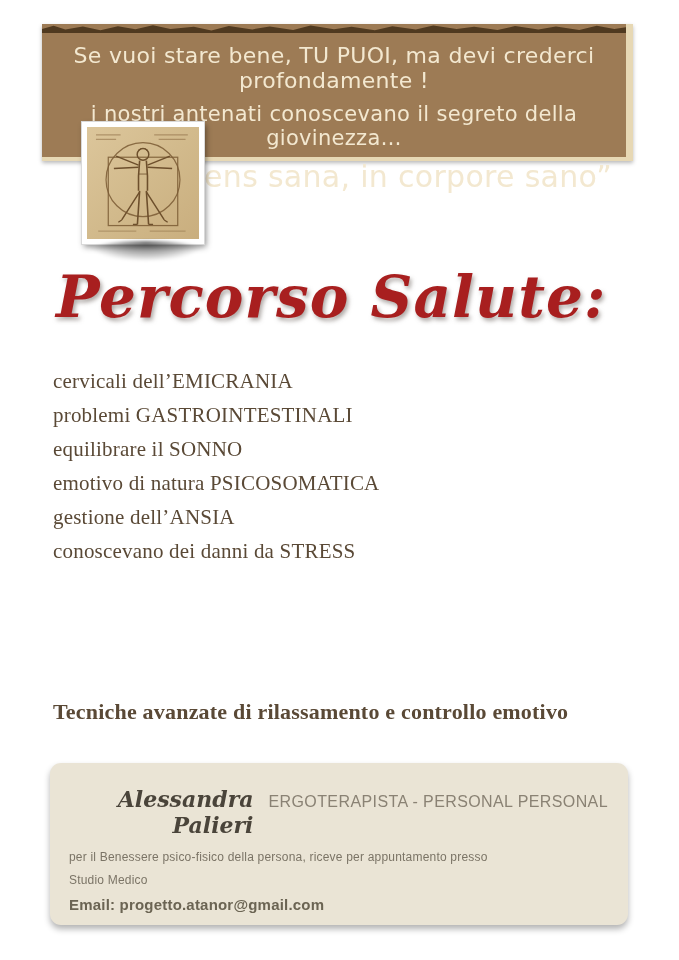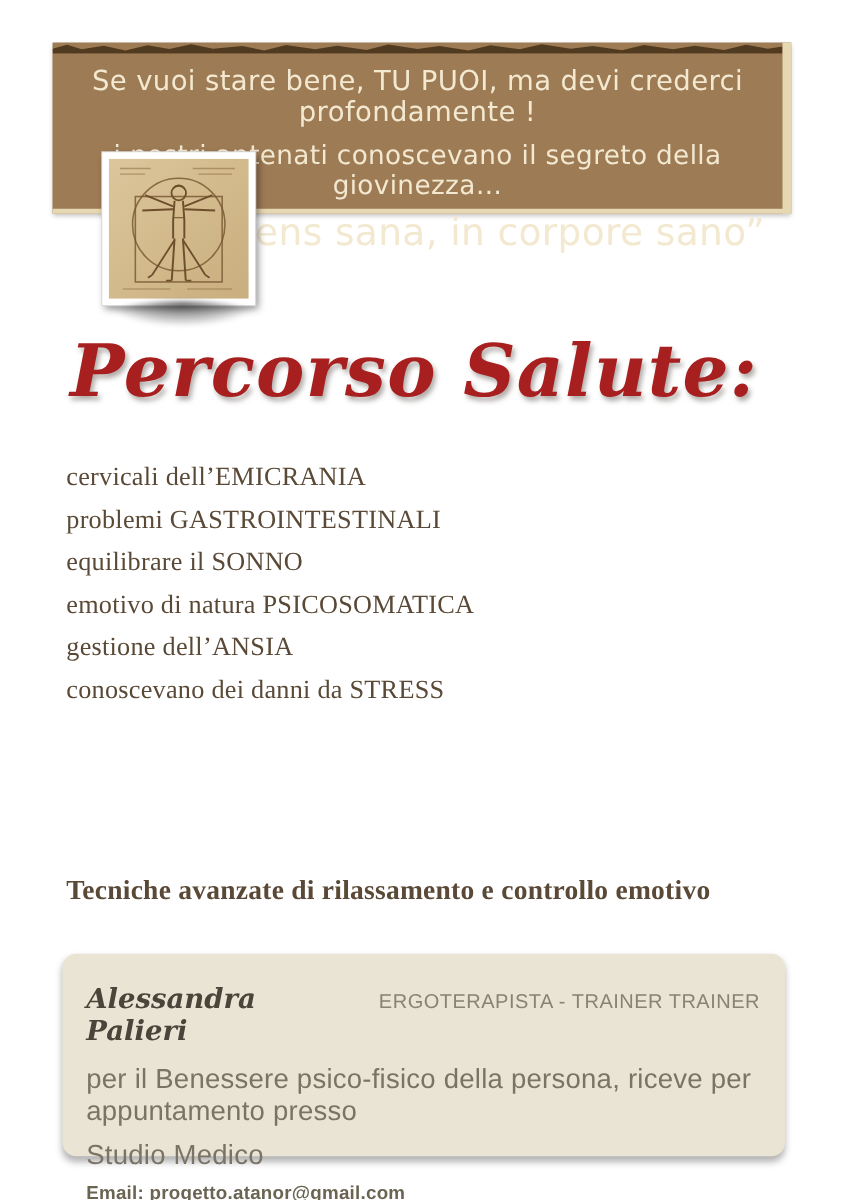--- a/index.html
+++ b/index.html
@@ -3,21 +3,21 @@
 <meta charset="utf-8">
 <style>
   html,body{margin:0;padding:0;background:#ffffff;}
   .page{
     position:relative;width:679px;height:960px;background:#ffffff;overflow:hidden;
     font-family:"Liberation Serif", serif;
   }
 
   
   .banner{
-    position:absolute;left:42px;top:34px;width:584px;height:133px;
+    position:absolute;left:42px;top:24px;width:584px;height:133px;
     background:#9d7b55;
     border-right:7px solid #e7d8b4;
     border-bottom:4px solid #e7d8b4;
     box-shadow:0 2px 4px rgba(0,0,0,0.28);
   }
   .banner::before{
     content:"";position:absolute;left:0;top:0;width:100%;height:9px;background:#503a20;
     clip-path:polygon(0 100%,0 55%,2% 20%,4% 60%,7% 28%,10% 70%,13% 25%,16% 58%,19% 15%,22% 55%,
       26% 30%,29% 72%,32% 22%,36% 60%,39% 28%,43% 66%,46% 18%,50% 58%,53% 30%,57% 70%,60% 24%,
       64% 60%,67% 16%,71% 55%,74% 30%,78% 68%,81% 22%,85% 60%,88% 28%,92% 66%,95% 20%,98% 55%,100% 35%,100% 100%);
@@ -70,27 +70,27 @@
   }
 
   
   .contact-card{
     position:absolute;left:50px;top:763px;width:578px;height:162px;
     background:#eae4d5;border-radius:11px;box-sizing:border-box;
     padding:23px 20px 0 19px;
     box-shadow:0 4px 6px rgba(0,0,0,0.30);
     font-family:"Liberation Sans", sans-serif;
   }
-  .contact-header{display:flex;align-items:baseline;gap:15px;margin-bottom:12px;}
+  .contact-header{display:flex;align-items:baseline;gap:15px;margin-bottom:12px;text-align:right;}
   .contact-name{
     font-family:"DejaVu Serif", serif;font-style:italic;font-weight:bold;
     font-size:22px;color:#4a443a;
   }
   .contact-role{font-size:16px;color:#8a8274;letter-spacing:0.4px;white-space:nowrap;}
-  .contact-line{font-size:22px;color:#7b7466;margin-bottom:9px;letter-spacing:0.2px;}
+  .contact-line{font-size:12px;color:#7b7466;margin-bottom:9px;letter-spacing:0.2px;}
   .contact-email{font-size:15px;font-weight:bold;color:#6b6453;letter-spacing:0.2px;}
 </style>
 </head>
 <body>
 
 <div class="page">
 
   <div class="banner">
     <div class="banner-text">
       <div class="banner-line1">Se vuoi stare bene, TU PUOI, ma devi crederci profondamente !</div>
@@ -146,20 +146,20 @@
       <li>gestione dell’ANSIA</li>
       <li>conoscevano dei danni da STRESS</li>
     </ul>
   </div>
 
   <div class="closing">Tecniche avanzate di rilassamento e controllo emotivo</div>
 
   <div class="contact-card">
     <div class="contact-header">
       <span class="contact-name">Alessandra Palieri</span>
-      <span class="contact-role">ERGOTERAPISTA - TRAINER TRAINER</span>
+      <span class="contact-role">ERGOTERAPISTA - PERSONAL PERSONAL</span>
     </div>
     <div class="contact-line">per il Benessere psico-fisico della persona, riceve per appuntamento presso</div>
     <div class="contact-line">Studio Medico</div>
     <div class="contact-email">Email: progetto.atanor@gmail.com</div>
   </div>
 
 </div>
 
 </body></html>

